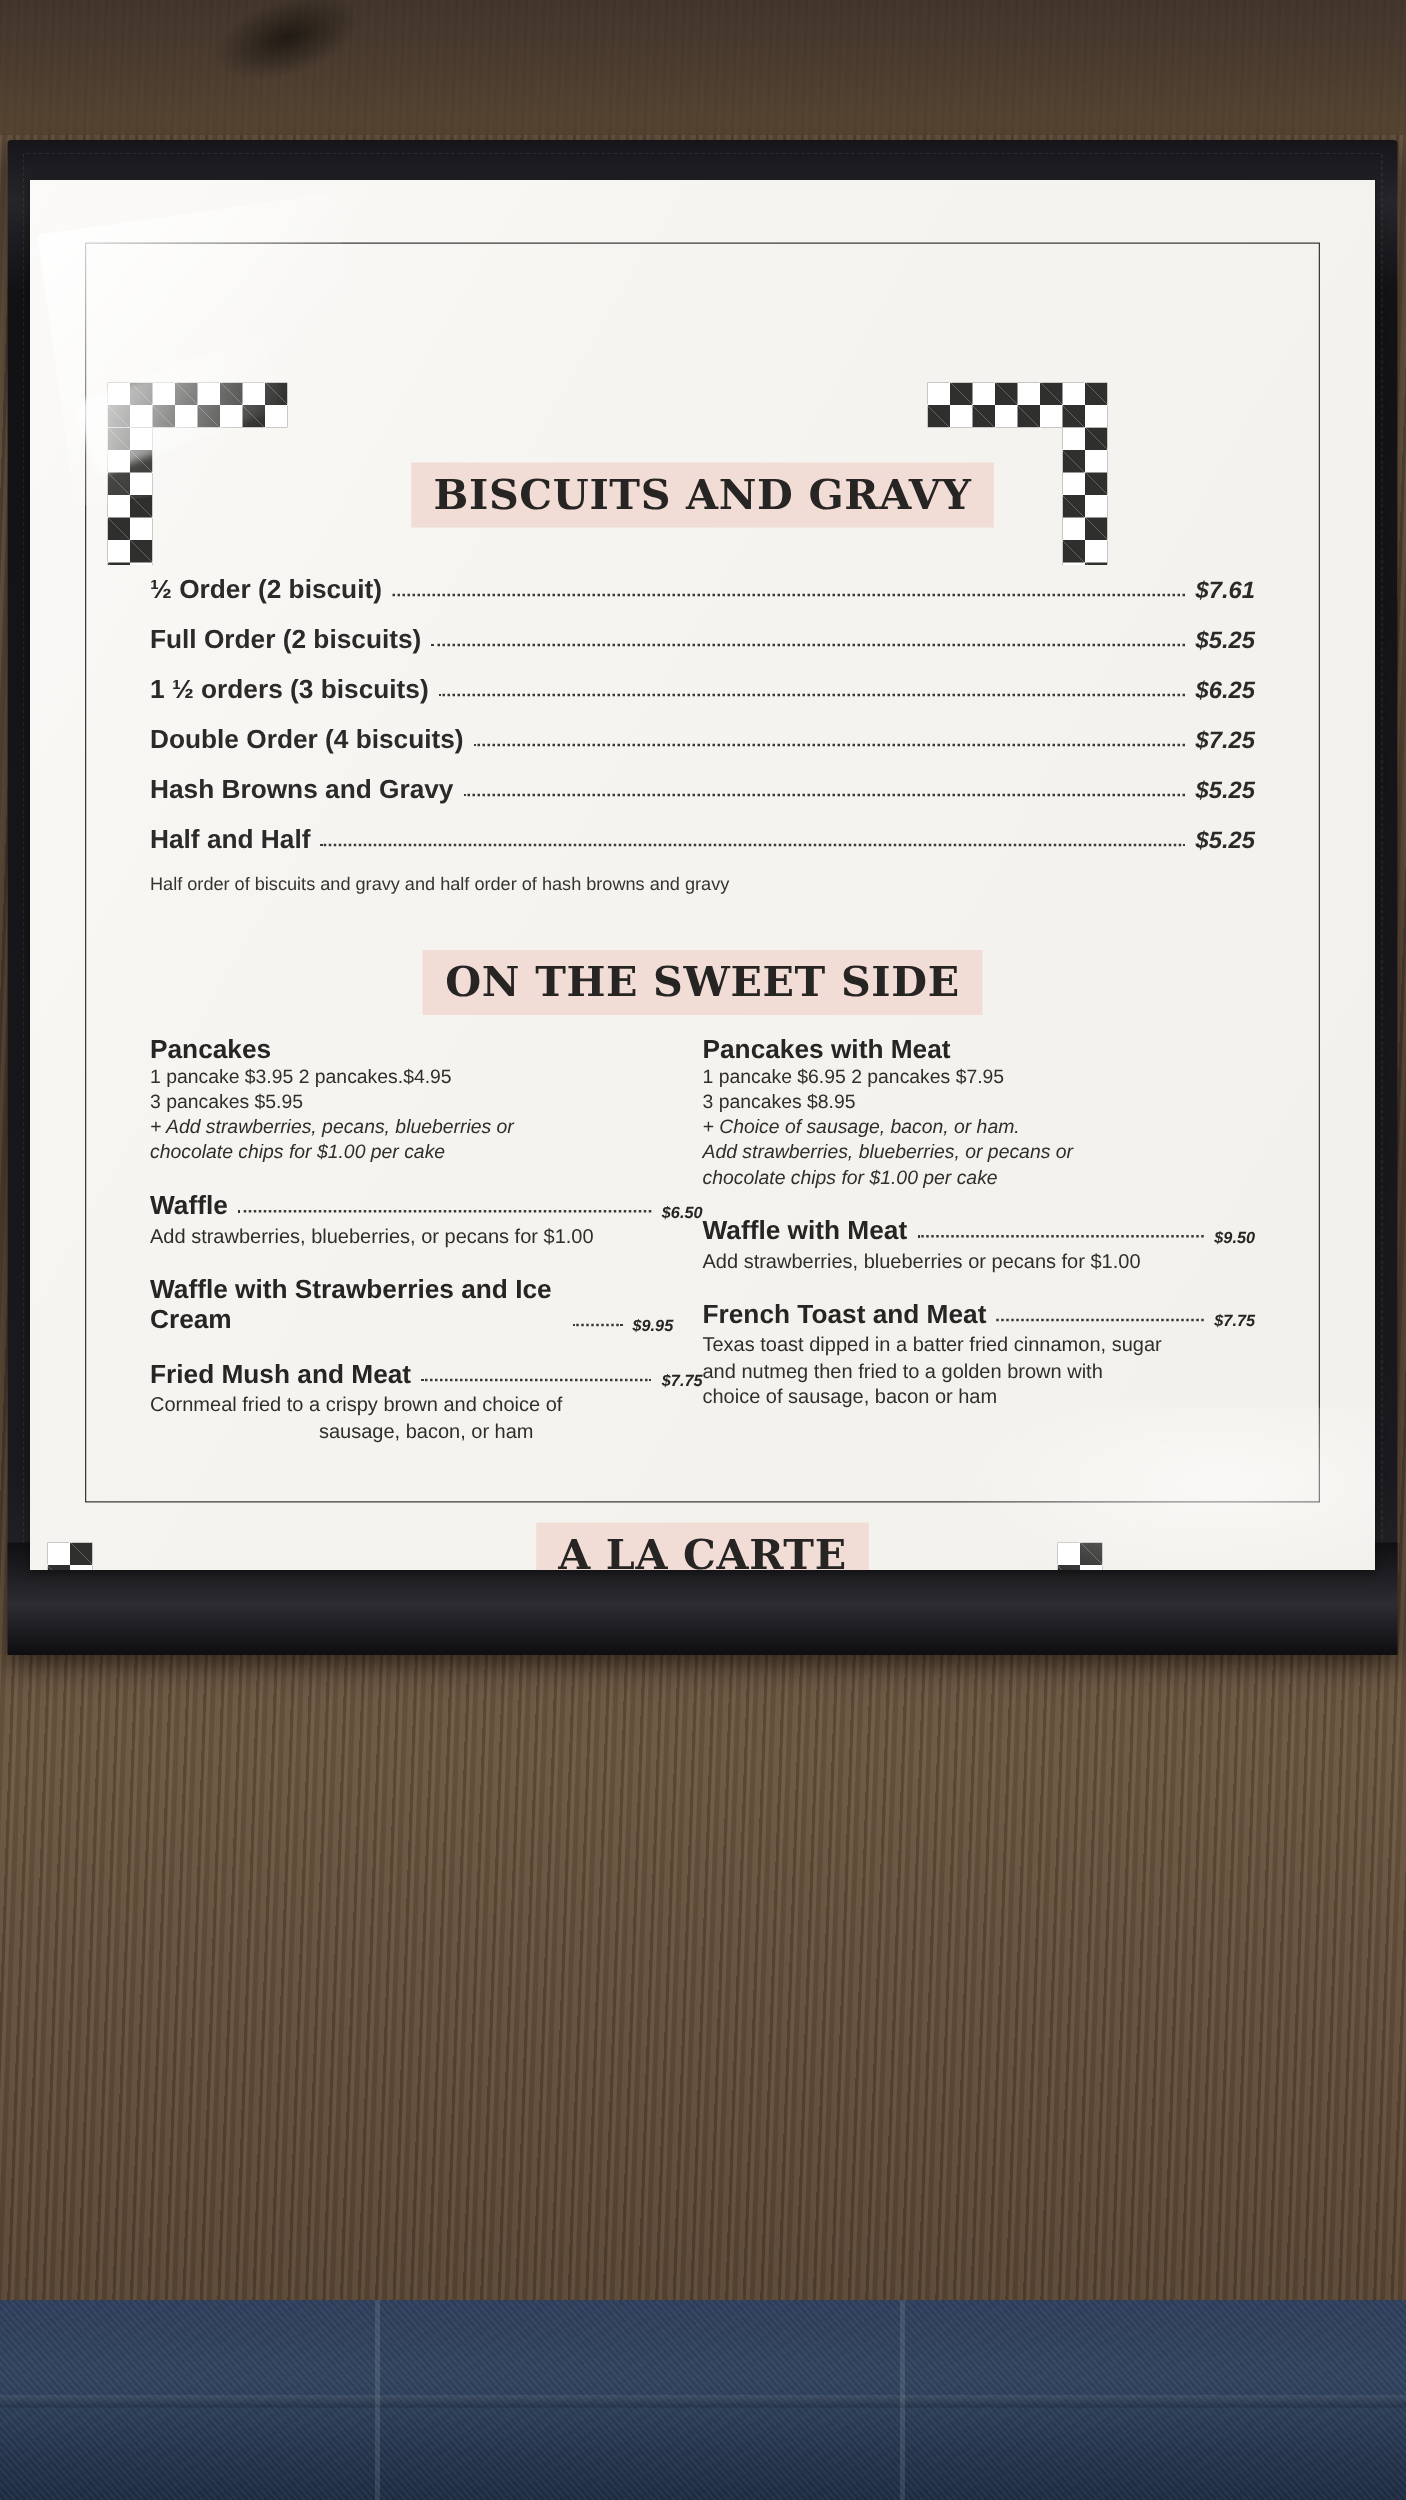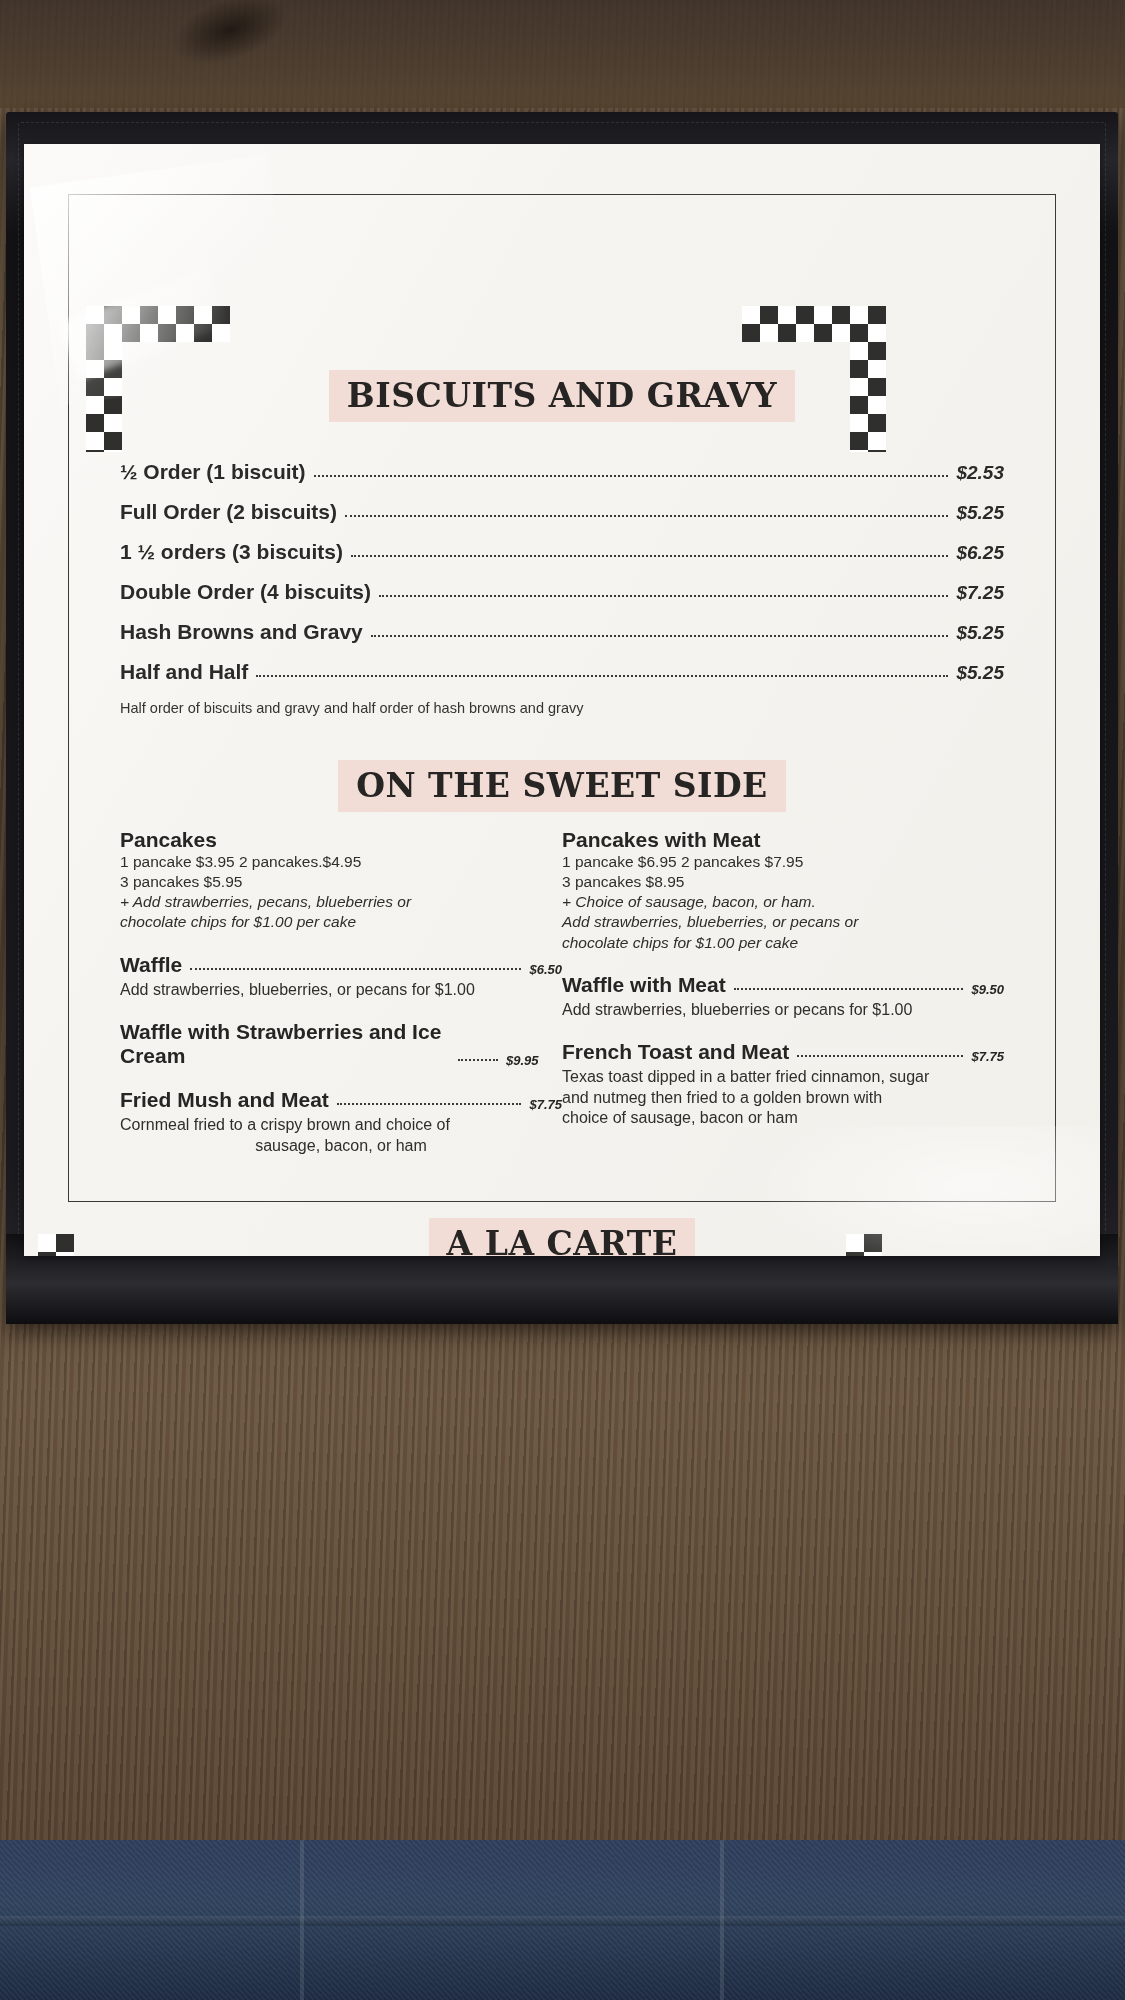--- a/index.html
+++ b/index.html
@@ -272,23 +272,23 @@
 
       <div class="content">
 
         <div class="sec1">
           <div class="title-wrap">
             <span class="section-title">BISCUITS AND GRAVY</span>
           </div>
           <div class="rows">
 
             <div class="row">
-              <span class="nm">½ Order (1 biscuit)</span>
-              <span class="dots"></span>
-              <span class="pr">$2.53</span>
+              <span class="nm">½ Order (2 biscuit)</span>
+              <span class="dots"></span>
+              <span class="pr">$7.61</span>
             </div>
 
             <div class="row">
               <span class="nm">Full Order (2 biscuits)</span>
               <span class="dots"></span>
               <span class="pr">$5.25</span>
             </div>
 
             <div class="row">
               <span class="nm">1 ½ orders (3 biscuits)</span>

